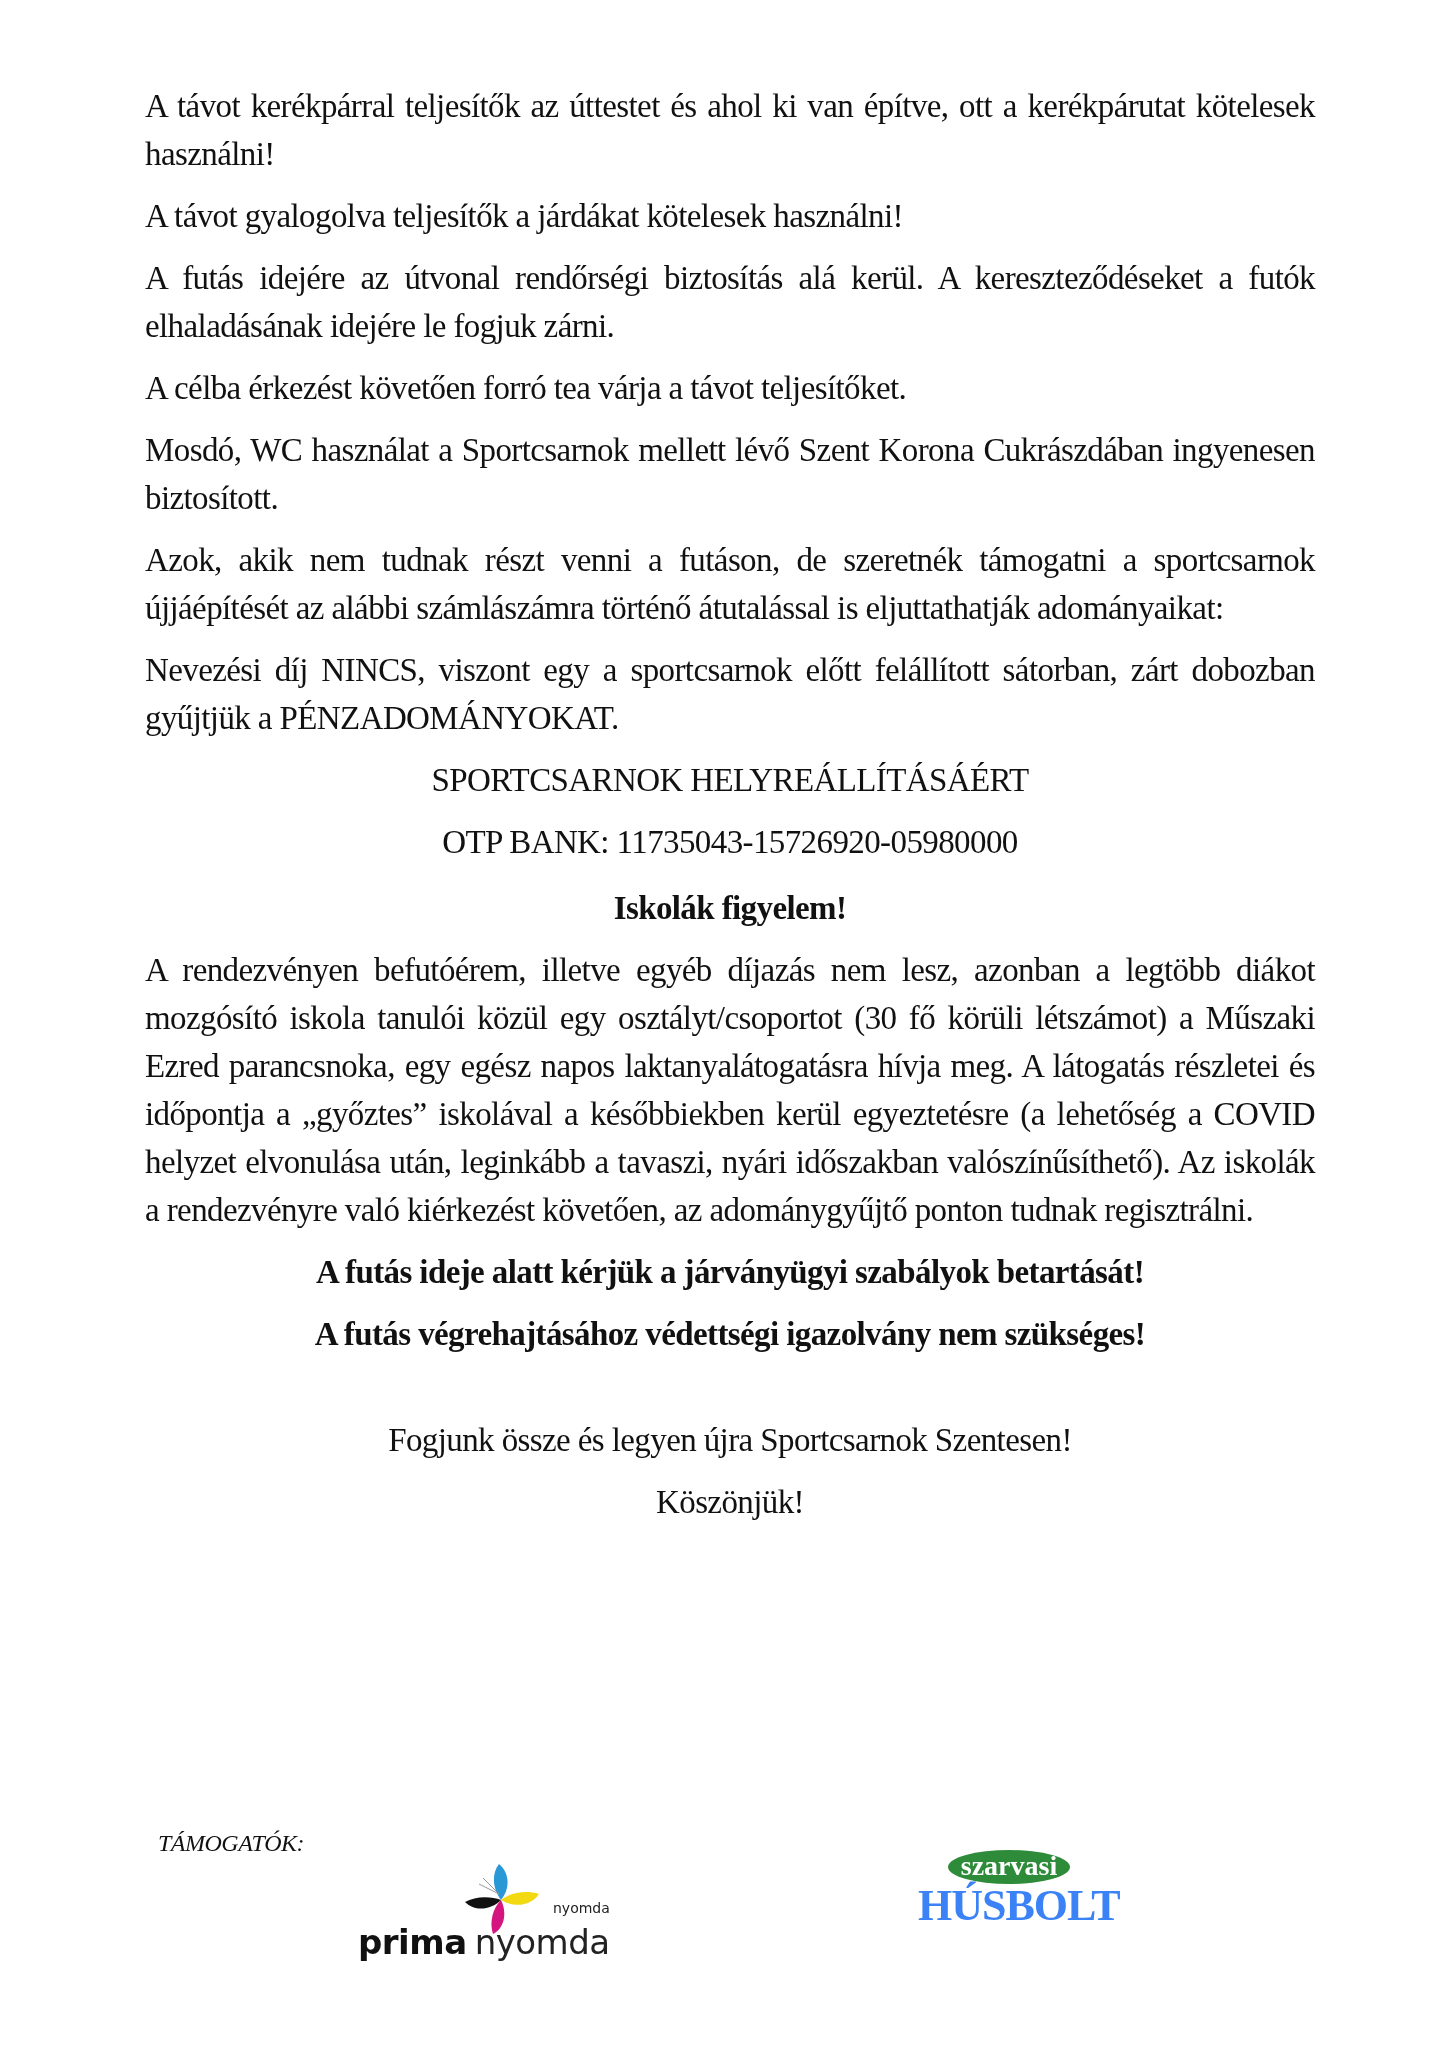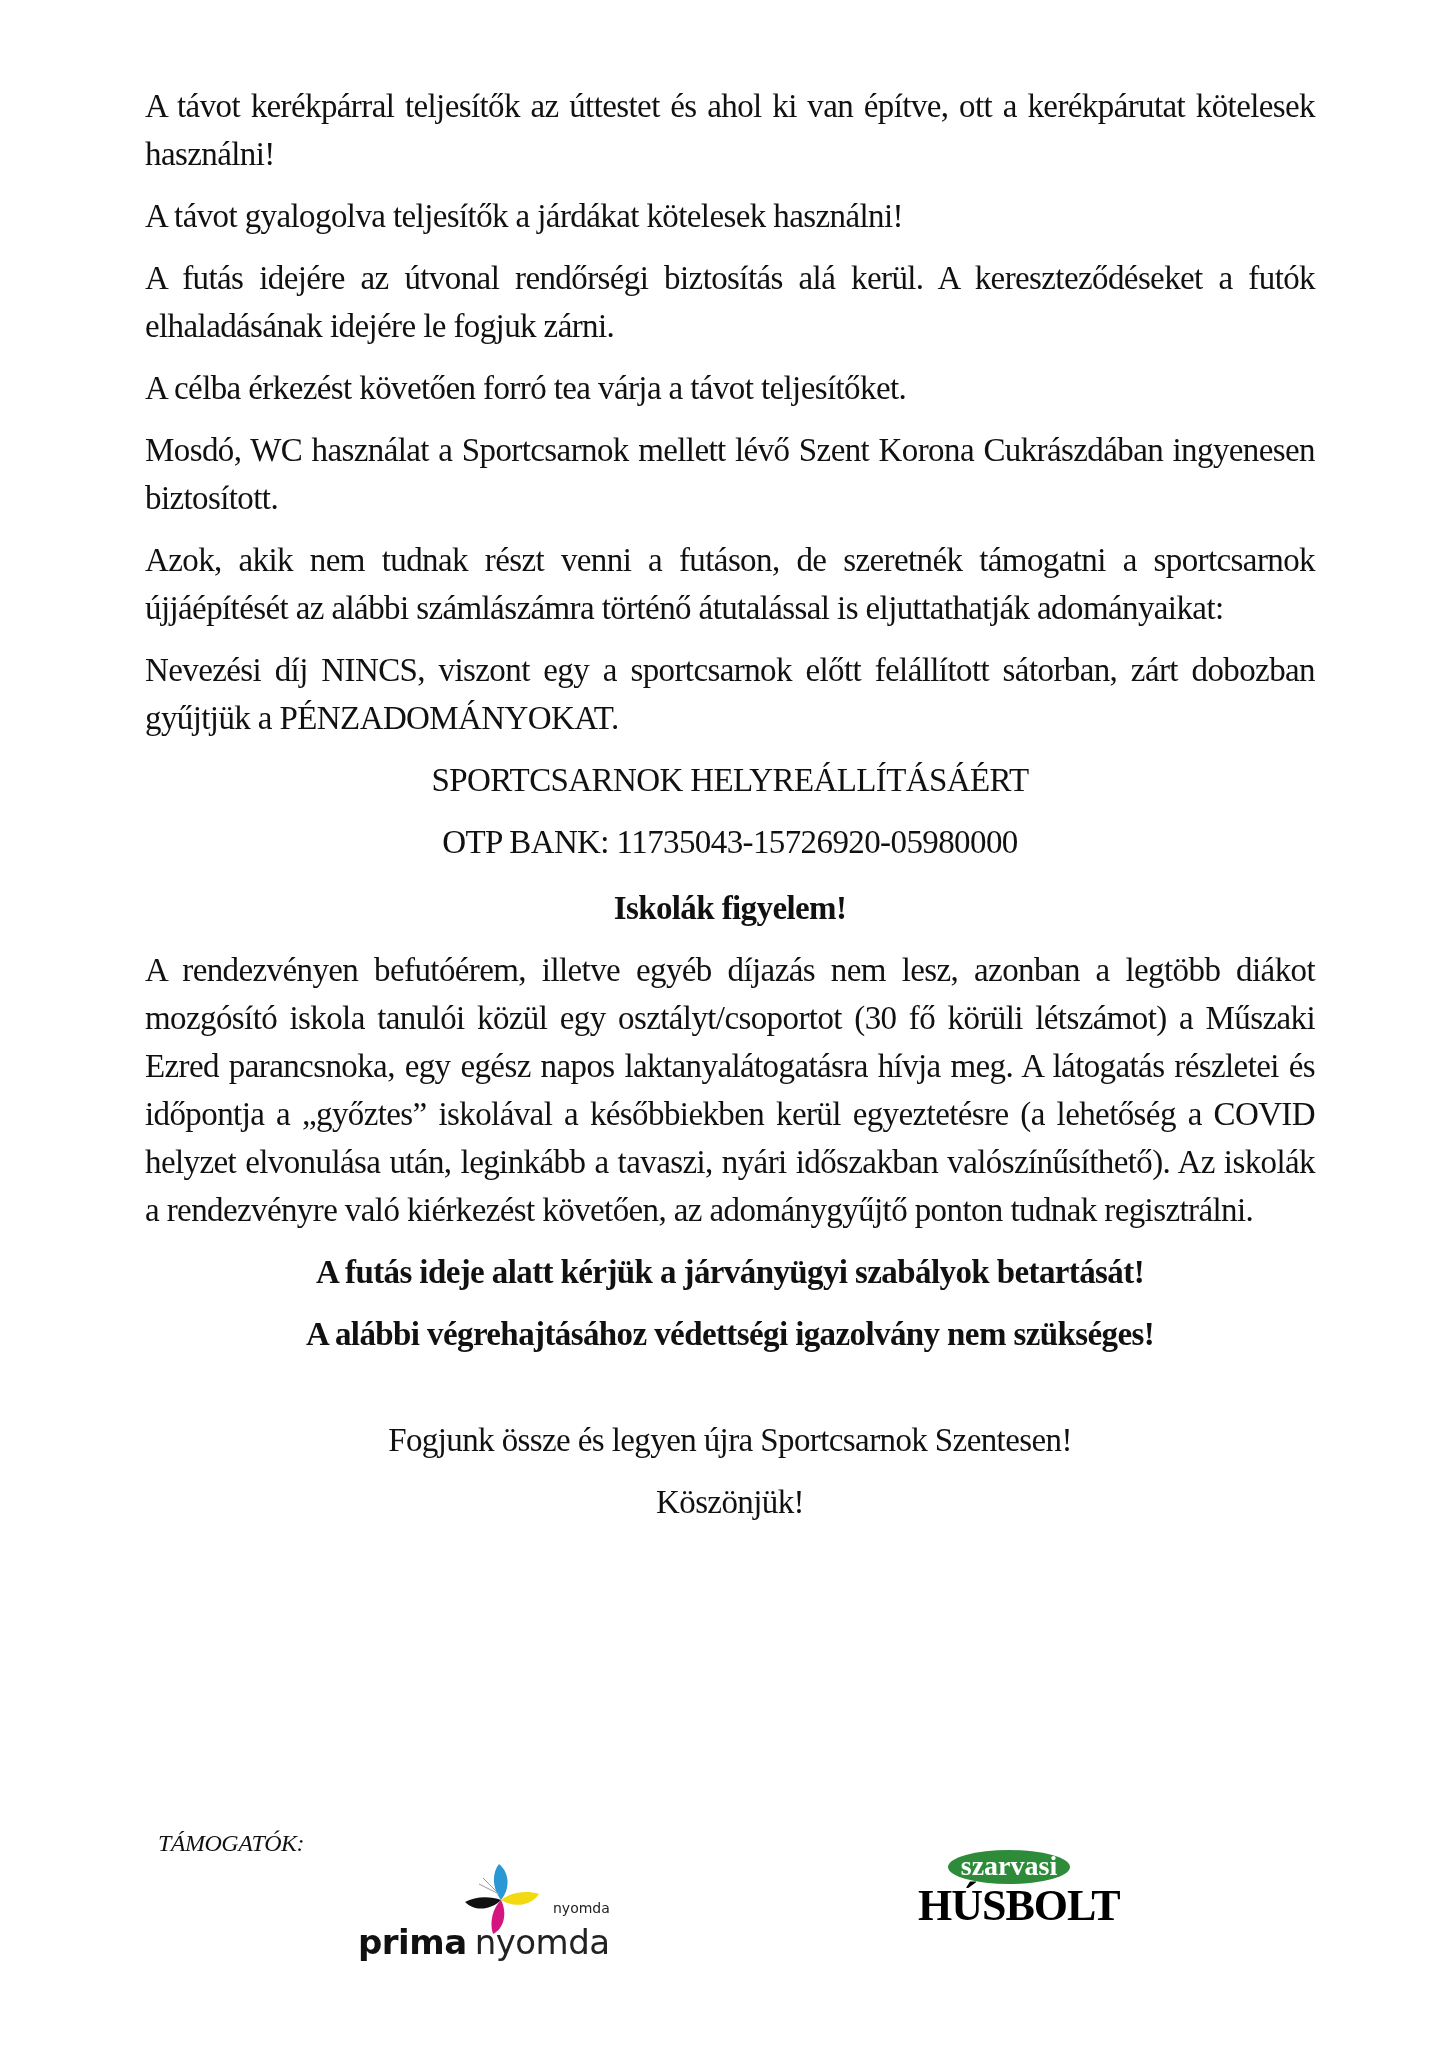--- a/index.html
+++ b/index.html
@@ -42,21 +42,21 @@
   .husbolt {
     position: absolute; left: 760px; top: 30px; width: 200px; height: 110px;
   }
   .husbolt-oval {
     position: absolute; left: 30px; top: 0; width: 122px; height: 34px;
     background: #2e8b3a; border-radius: 50%;
     color: #ffffff; font-weight: bold; font-size: 28px; text-align: center; line-height: 32px;
     font-family: "Liberation Serif", serif;
   }
   .husbolt-name {
-    position: absolute; left: 0; top: 30px; color: #000000; font-weight: bold;
+    position: absolute; left: 0; top: 30px; color: #3b82f6; font-weight: bold;
     font-size: 44px; letter-spacing: -1px; font-family: "Liberation Serif", serif;
   }
 </style>
 </head>
 <body>
 
 <div class="page">
   <p class="p">A távot kerékpárral teljesítők az úttestet és ahol ki van építve, ott a kerékpárutat kötelesek használni!</p>
   <p class="p">A távot gyalogolva teljesítők a járdákat kötelesek használni!</p>
   <p class="p">A futás idejére az útvonal rendőrségi biztosítás alá kerül. A kereszteződéseket a futók elhaladásának idejére le fogjuk zárni.</p>
@@ -65,21 +65,21 @@
   <p class="p">Azok, akik nem tudnak részt venni a futáson, de szeretnék támogatni a sportcsarnok újjáépítését az alábbi számlászámra történő átutalással is eljuttathatják adományaikat:</p>
   <p class="p">Nevezési díj NINCS, viszont egy a sportcsarnok előtt felállított sátorban, zárt dobozban gyűjtjük a PÉNZADOMÁNYOKAT.</p>
 
   <p class="center">SPORTCSARNOK HELYREÁLLÍTÁSÁÉRT</p>
   <p class="center bank">OTP BANK: 11735043-15726920-05980000</p>
 
   <p class="center bold">Iskolák figyelem!</p>
   <p class="p">A rendezvényen befutóérem, illetve egyéb díjazás nem lesz, azonban a legtöbb diákot mozgósító iskola tanulói közül egy osztályt/csoportot (30 fő körüli létszámot) a Műszaki Ezred parancsnoka, egy egész napos laktanyalátogatásra hívja meg.  A látogatás részletei és időpontja a „győztes” iskolával a későbbiekben kerül egyeztetésre (a lehetőség a COVID helyzet elvonulása után, leginkább a tavaszi, nyári időszakban valószínűsíthető). Az iskolák a rendezvényre való kiérkezést követően, az adománygyűjtő ponton tudnak regisztrálni.</p>
 
   <p class="center bold">A futás ideje alatt kérjük a járványügyi szabályok betartását!</p>
-  <p class="center bold">A alábbi végrehajtásához védettségi igazolvány nem szükséges!</p>
+  <p class="center bold">A futás végrehajtásához védettségi igazolvány nem szükséges!</p>
 
   <div class="spacer"></div>
   <p class="center">Fogjunk össze és legyen újra Sportcsarnok Szentesen!</p>
   <p class="center">Köszönjük!</p>
 </div>
 
 <div class="sponsors">
   <div class="sponsor-label">TÁMOGATÓK:</div>
 
   <div class="prima">

